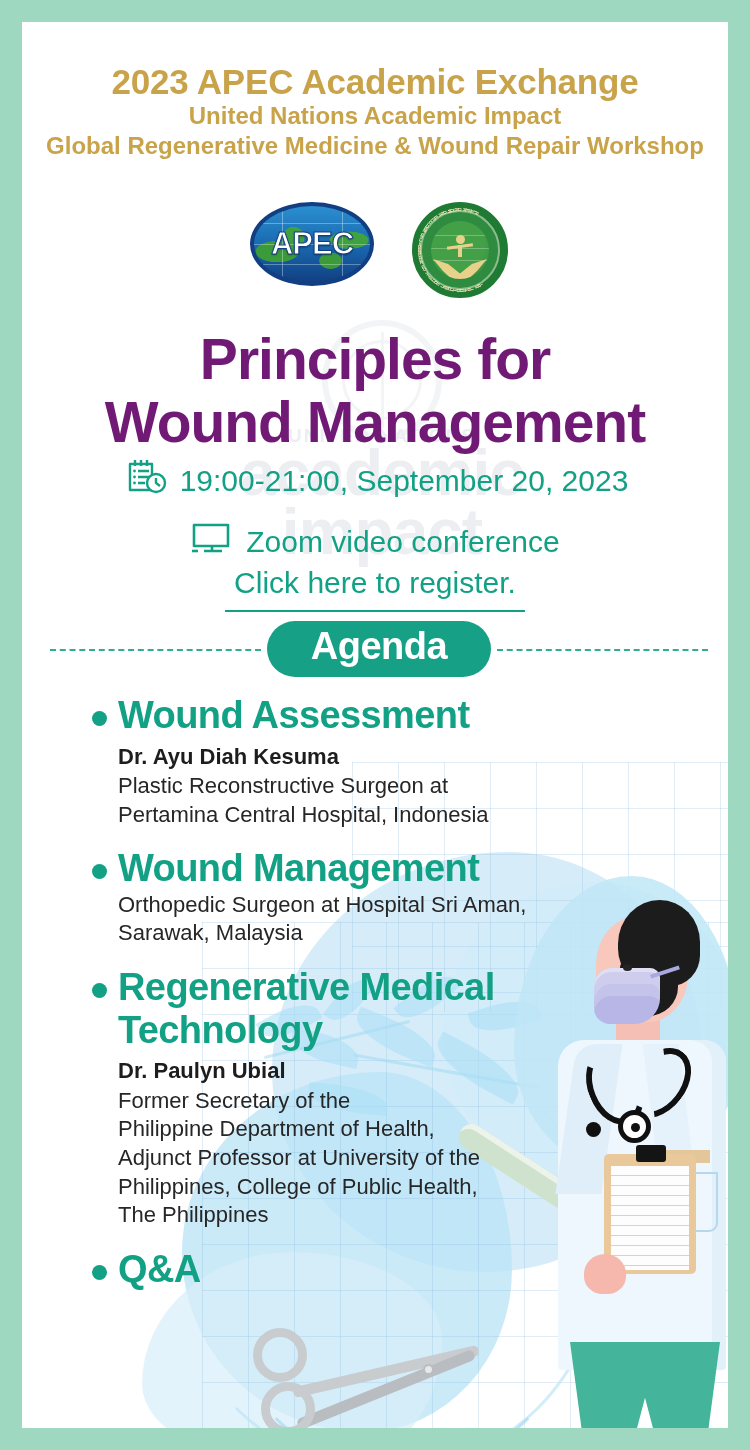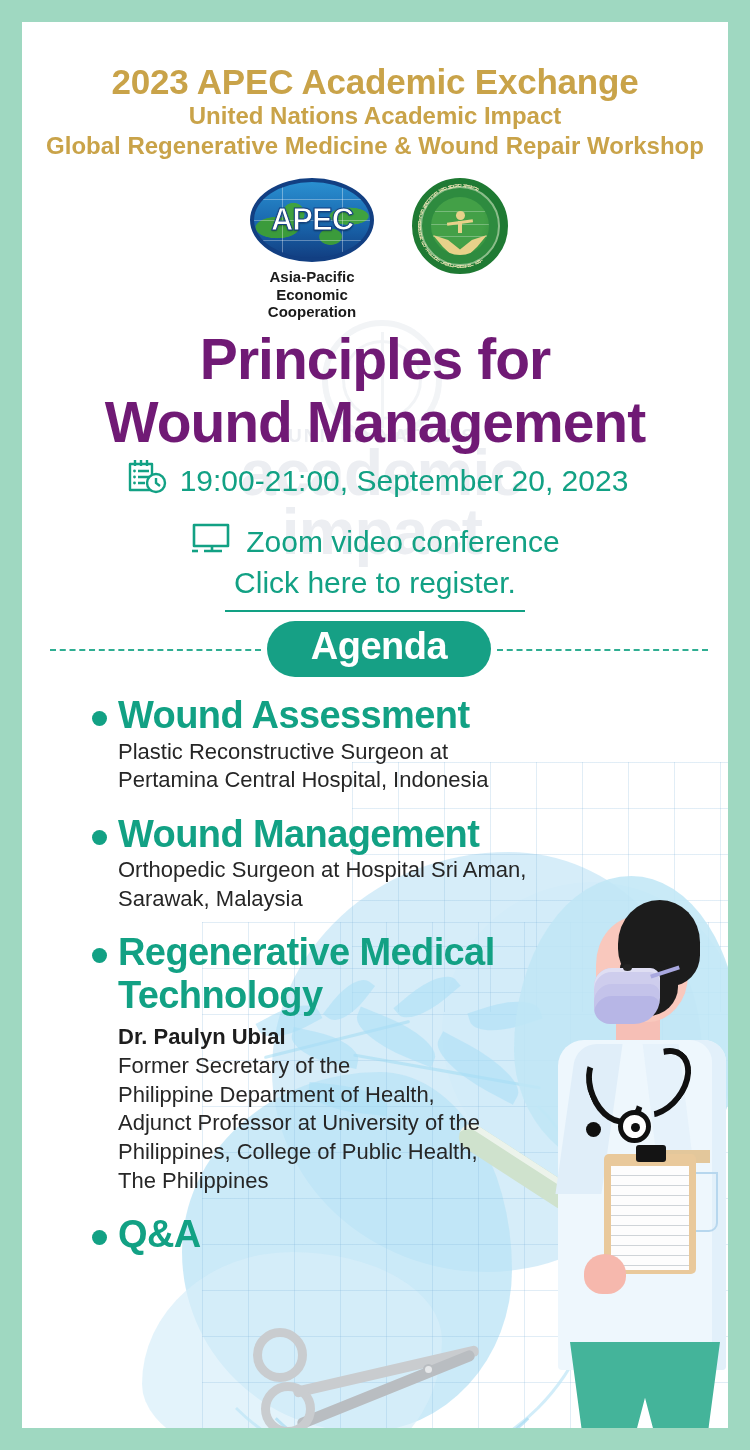--- a/index.html
+++ b/index.html
@@ -94,21 +94,21 @@
   .header { position:absolute; top:42px; left:0; width:100%; text-align:center; }
   .h-line1 {
     color:#c9a349; font-weight:bold; font-size:35px; letter-spacing:-.2px;
     line-height:1.05;
   }
   .h-line2 { color:#c9a349; font-weight:bold; font-size:24px; line-height:1.25; }
   .h-line3 { color:#c9a349; font-weight:bold; font-size:24px; line-height:1.25; }
 
   
   .logos {
-    position:absolute; top:156px; left:0; width:100%;
+    position:absolute; top:180px; left:0; width:100%;
     display:flex; justify-content:center; align-items:flex-start; gap:30px;
   }
   .apec-logo { width:140px; text-align:center; }
   .apec-globe {
     width:124px; height:84px; margin:0 auto;
     border-radius:50%;
     background:
       radial-gradient(circle at 34% 42%, #3fa23f 0 12%, transparent 13%),
       radial-gradient(ellipse at 20% 60%, #3b9b3b 0 16%, transparent 17%),
       radial-gradient(ellipse at 82% 45%, #3fa23f 0 14%, transparent 15%),
@@ -433,24 +433,20 @@
   </div>
 
   <div class="logos">
     <div class="apec-logo">
       <div class="apec-globe">
         <div class="meridian m2"></div>
         <div class="par" style="top:22%"></div>
         <div class="par" style="top:50%"></div>
         <div class="par" style="top:76%"></div>
         <div class="apec-word">APEC</div>
-      </div>
-      <div class="apec-caption">
-        <div>Asia-Pacific</div>
-        <div>Economic Cooperation</div>
       </div>
     </div>
 
     <div class="isrm-logo" title="">
       <div class="isrm-ring"></div>
       <div class="isrm-text" id="isrm-ring-text">
           <span style="transform: rotate(-208deg) translate(0px, -42px) rotate(90deg);">T</span>
           <span style="transform: rotate(-204.424deg) translate(0px, -42px) rotate(90deg);">H</span>
           <span style="transform: rotate(-200.848deg) translate(0px, -42px) rotate(90deg);">E</span>
           <span style="transform: rotate(-193.697deg) translate(0px, -42px) rotate(90deg);">I</span>
@@ -568,20 +564,21 @@
     <div class="agenda-dash right"></div>
   </div>
 
   <div class="agenda-list">
 
     <div class="a-item">
       <div class="a-head">
         <span class="bullet"></span>
         <span>Wound Assessment</span>
       </div>
+      <div class="a-speaker">Dr. Ayu Diah Kesuma</div>
       <div class="a-affil">Plastic Reconstructive Surgeon at
 Pertamina Central Hospital, Indonesia</div>
     </div>
 
     <div class="a-item">
       <div class="a-head">
         <span class="bullet"></span>
         <span>Wound Management</span>
       </div>
       <div class="a-affil">Orthopedic Surgeon at Hospital Sri Aman,

